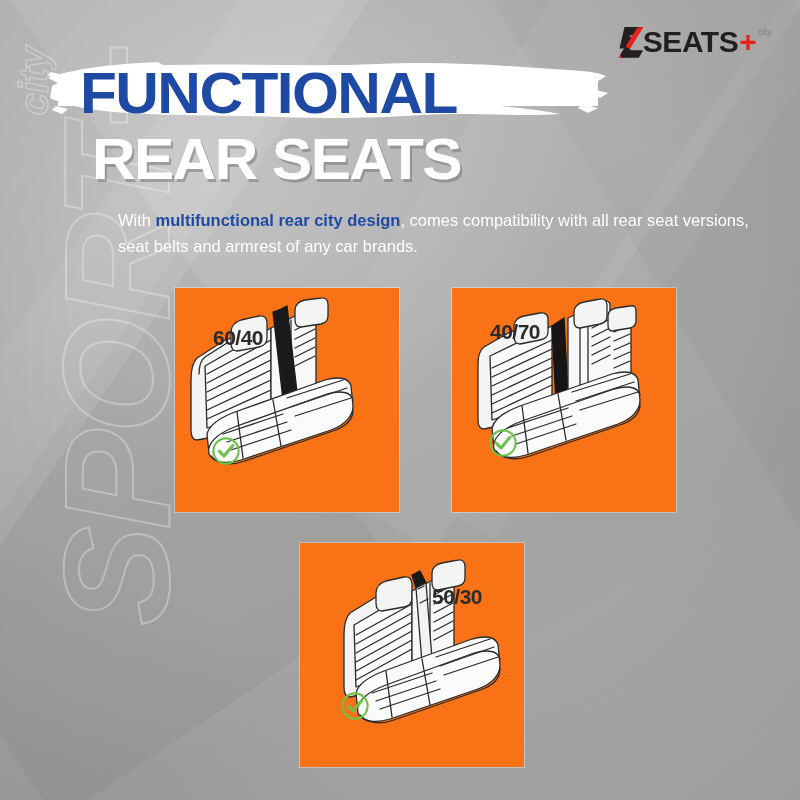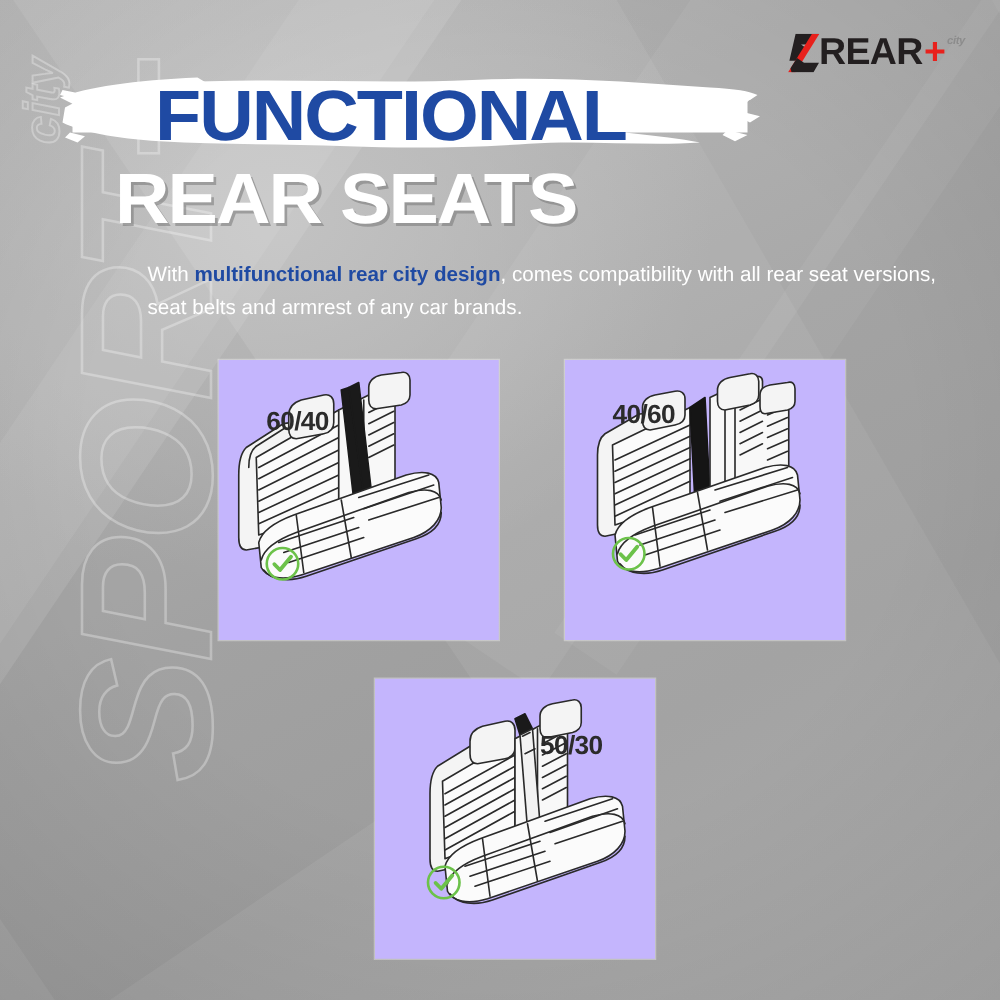--- a/index.html
+++ b/index.html
@@ -71,21 +71,21 @@
     margin-left:1px;
   }
   .logo-city {
     font-size:9px; font-weight:bold; color:#8c8c8c; font-style:italic;
     line-height:9px; margin-left:1px; margin-top:1px; letter-spacing:-.3px;
   }
 
   
   #headline-block { position:absolute; left:0; top:58px; width:800px; z-index:4; }
 
-  .brush-wrap { position:relative; height:70px;padding-left:44px; }
+  .brush-wrap { position:relative; height:70px; }
   .brush { position:absolute; left:48px; top:2px; width:560px; height:62px; z-index:0; }
   .h1 {
     position:relative; z-index:1;
     margin-left:80px; padding-top:6px;
     font-size:57px; font-weight:bold; letter-spacing:-1.5px;
     color:#1f4aa3; line-height:58px;
     font-family:"Liberation Sans", sans-serif;
     transform:scaleX(1.06); transform-origin:left center;
   }
   .h2 {
@@ -100,21 +100,21 @@
   #bodycopy {
     position:absolute; left:118px; top:207px; width:640px; z-index:4;
     font-size:16.5px; line-height:26px; color:#ffffff;
     font-family:"Liberation Sans", sans-serif;
   }
   #bodycopy b { color:#1f4aa3; font-weight:bold; }
 
   
   .panel {
     position:absolute; z-index:3;
-    background:#c4b5fd;
+    background:#f97316;
     box-shadow:0 0 0 1px rgba(255,255,255,.35);
     padding-left:16px;
   }
   #panel-1 { left:175px; top:288px; width:224px; height:224px; }
   #panel-2 { left:452px; top:288px; width:224px; height:224px; }
   #panel-3 { left:300px; top:543px; width:224px; height:224px; }
 
   .panel-label {
     position:absolute; font-size:21px; font-weight:bold; color:#2b2b2b;
     letter-spacing:-.5px; font-family:"Liberation Sans", sans-serif;
@@ -150,21 +150,21 @@
 
 <div id="logo">
   <span class="logo-s">
     <svg width="26" height="31" viewBox="0 0 26 31" aria-hidden="true">
       <path d="M6.5 0 H25 L18.5 8.5 H10.8 L16.2 12.4 L9.5 21.5 L1.5 21.5 Z" fill="#231f20"></path>
       <path d="M0.5 30.8 L19.5 0.2 L25.4 0.2 L6.4 30.8 Z" fill="#e8211c"></path>
       <path d="M1.2 30.8 H20 L25 22.4 H15.4 L10.4 18.8 L16.5 9.5 L24 9.5 Z" fill="#231f20" opacity="0"></path>
       <path d="M3.2 30.8 H20.8 L25.2 23.2 H13.2 L7.6 19.3 L2.4 27.6 Z" fill="#231f20"></path>
     </svg>
   </span>
-  <span class="logo-text">REAR</span>
+  <span class="logo-text">SEATS</span>
   <span class="logo-plus">+</span>
   <span class="logo-city">city</span>
 </div>
 
 <div id="headline-block">
   <div class="brush-wrap">
     <svg class="brush" viewBox="0 0 560 62" preserveAspectRatio="none">
       <path fill="#ffffff" d="M4,26 C30,12 70,6 120,5 C190,3 260,7 330,4 C400,1 460,6 520,10
         C540,11 552,13 558,16 L552,20 C520,17 470,15 430,17 C470,19 505,22 530,26
         C500,28 455,25 420,27 C460,31 500,34 528,40 C490,42 440,38 400,41
@@ -260,21 +260,21 @@
 
       <path d="M40,140 C42,132 52,124 68,118 L160,86 C174,82 184,84 186,92
                L188,112 C188,122 180,131 166,136 L74,167 C58,172 46,169 42,161 Z" fill="#fbfbfb"></path>
       <path d="M42,155 C44,147 54,139 70,133 L162,101 C176,97 186,99 188,107"></path>
       <path d="M70,118 L76,165 M106,106 L114,152"></path>
       <path d="M56,140 L116,120 M60,148 L120,128 M64,156 L124,136"></path>
       <path d="M120,104 L178,86 M124,113 L182,94 M128,122 L186,104"></path>
       <path d="M44,163 C50,171 64,173 78,168 L168,137 C180,133 188,126 188,116"></path>
     </g>
   </svg>
-  <span class="panel-label">40/60</span>
+  <span class="panel-label">40/70</span>
   <span class="check-mark">
     <svg width="30" height="30" viewBox="0 0 30 30" aria-hidden="true">
       <circle cx="15" cy="15" r="12.6" fill="none" stroke="#6cc24a" stroke-width="2.1"></circle>
       <path d="M8.5,15.4 L13,20 L21.8,9.4" fill="none" stroke="#6cc24a" stroke-width="3.1" stroke-linecap="round" stroke-linejoin="round"></path>
     </svg>
   </span>
 </div>
 
 <div class="panel" id="panel-3">
   <svg class="seat-art" viewBox="0 0 224 224">

